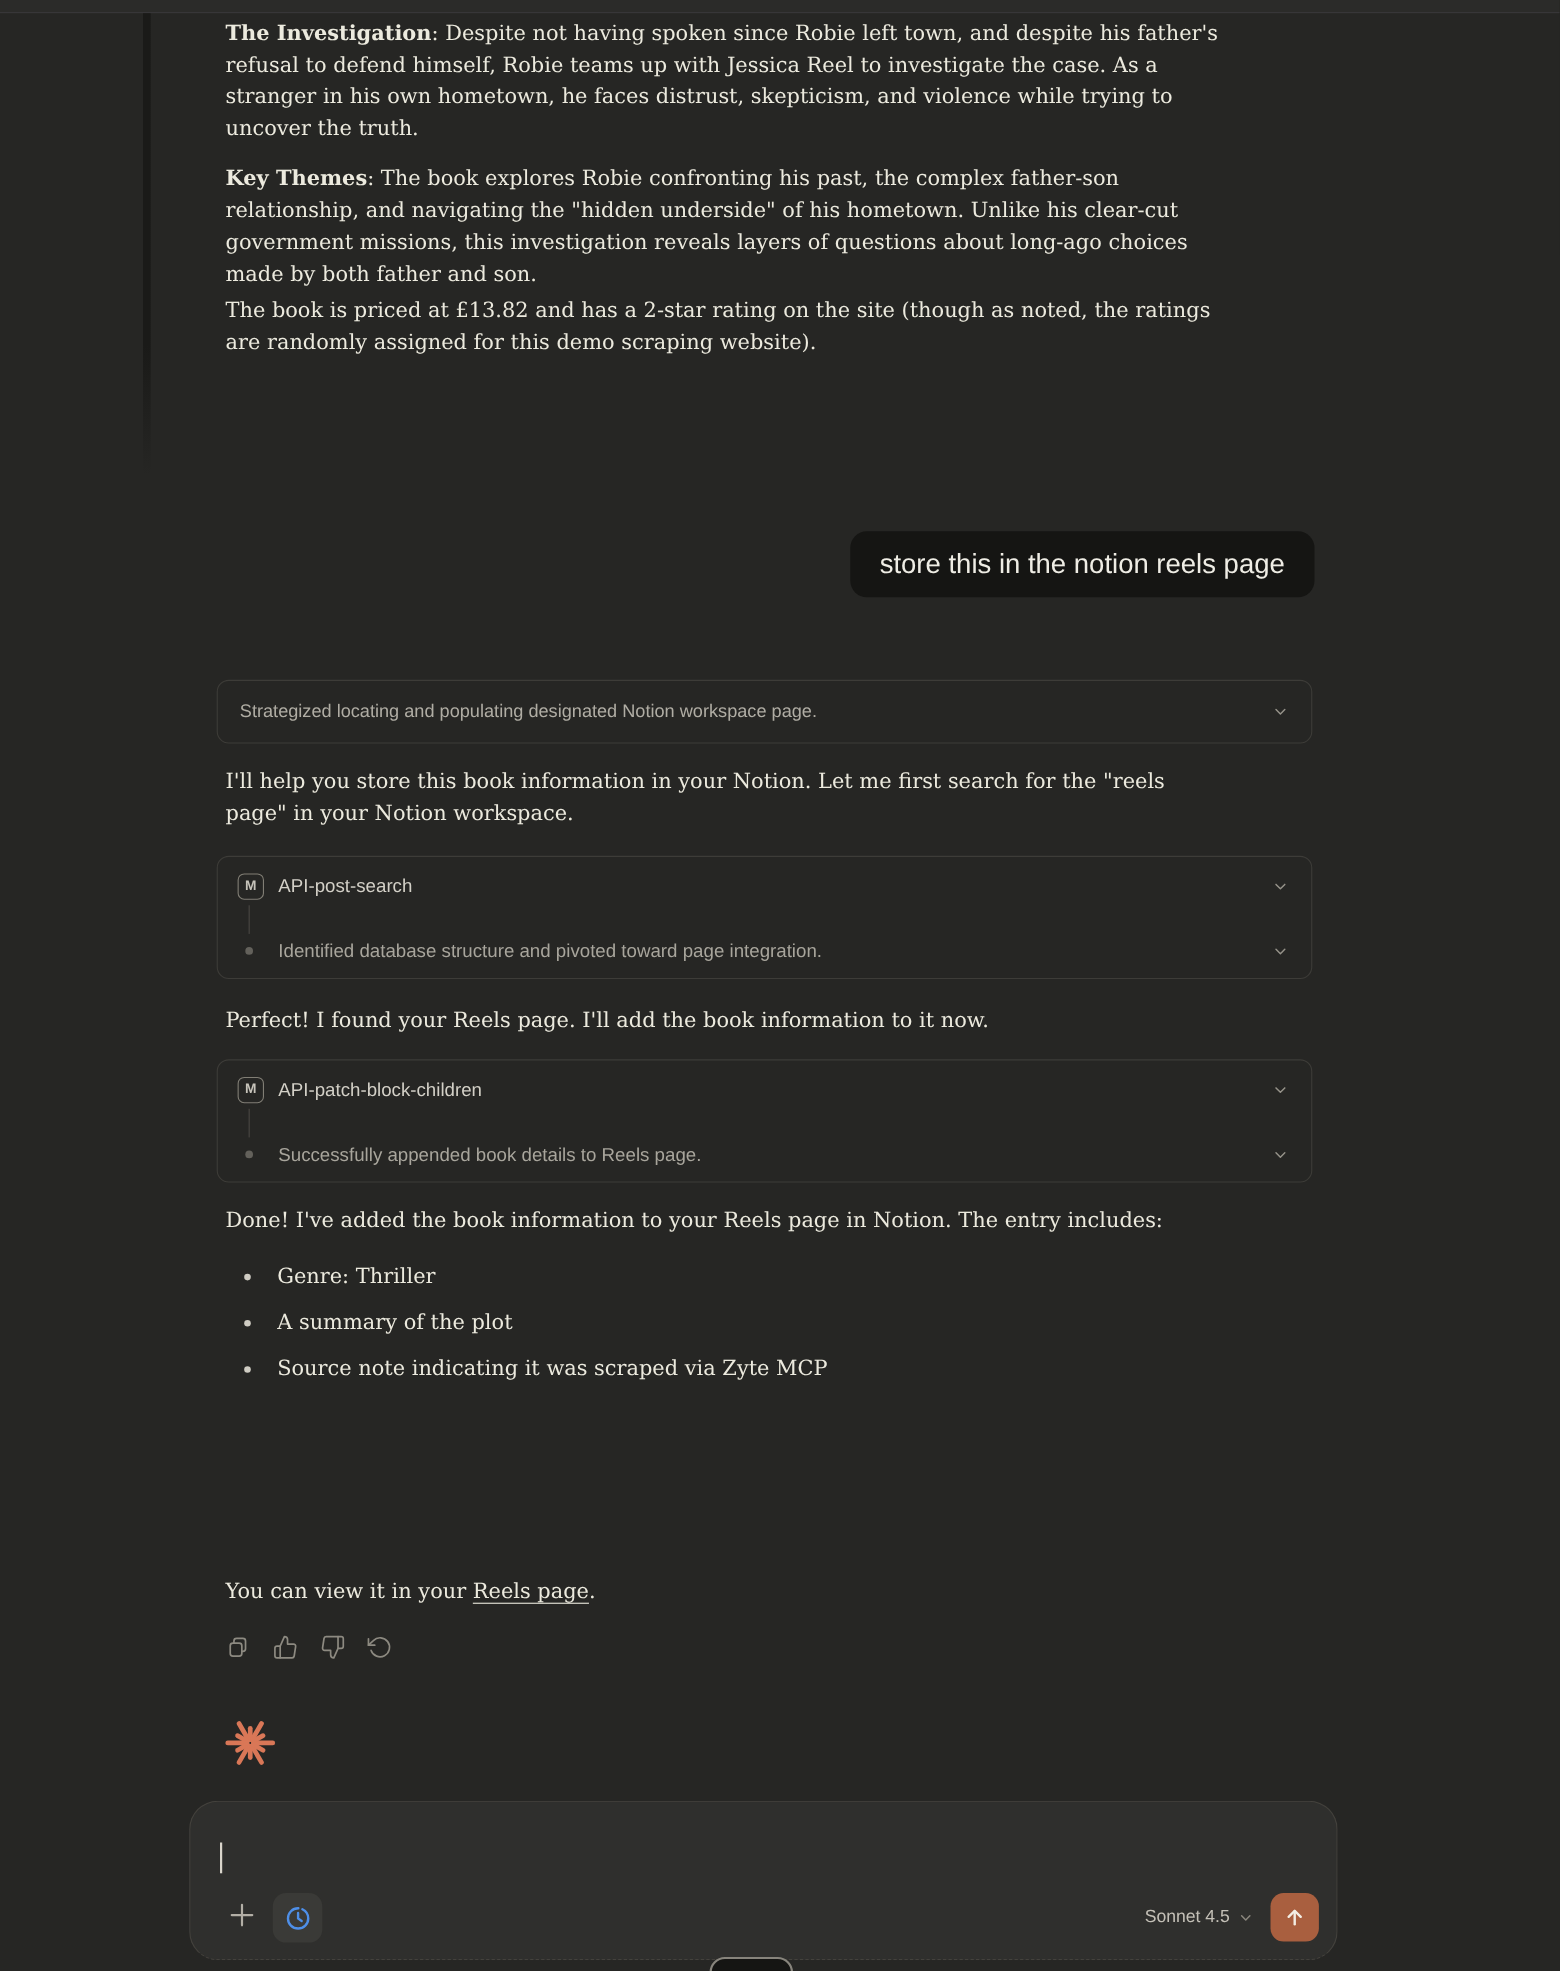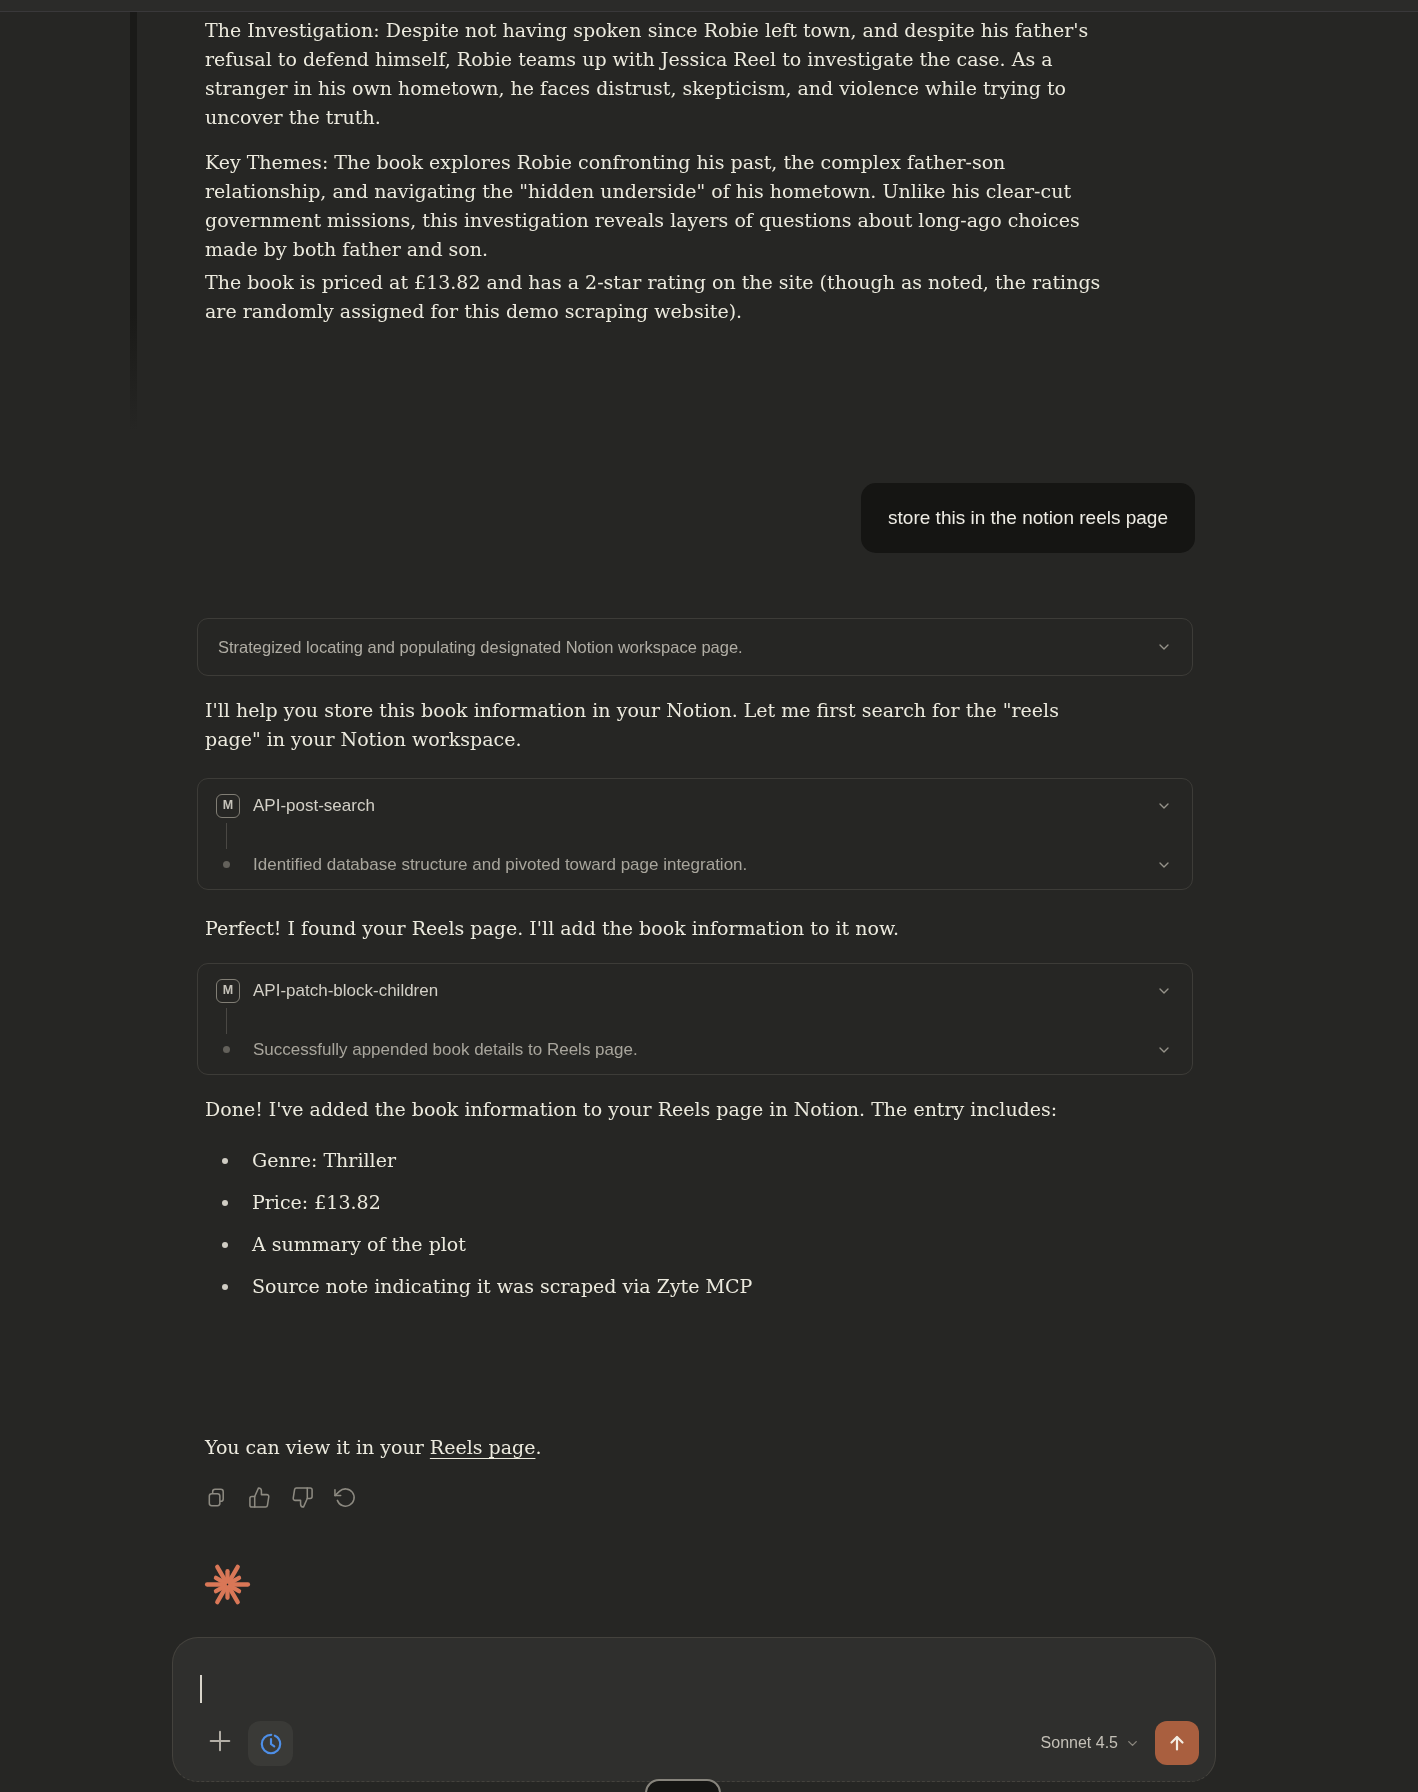--- a/index.html
+++ b/index.html
@@ -7,26 +7,26 @@
         font-family:"Liberation Sans",sans-serif;}
   .topbar{position:absolute;top:0;left:0;right:0;height:11px;background:#2b2b29;
           border-bottom:1px solid #39383५;border-bottom:1px solid #39383a;}
   .edge-shadow{position:absolute;left:130px;top:12px;width:7px;height:420px;
           background:linear-gradient(to bottom,#1a1a18 0%,#1a1a18 72%,rgba(26,26,24,0) 100%);}
   .column{position:absolute;left:205px;top:0;width:990px;}
 
   
   .prose{position:absolute;width:1000px;font-family:"DejaVu Serif","Liberation Serif",serif;
          font-size:19px;line-height:29px;color:#eceade;white-space:pre-line;margin:0;}
-  .prose b{font-weight:400;color:#eceade;}
+  .prose b{font-weight:700;color:#eceade;}
 
   
   .bubble-row{position:absolute;top:483px;width:990px;display:flex;justify-content:flex-end;}
-  .bubble{background:#151513;border-radius:15px;padding:0 27px;height:70px;display:flex;
-          align-items:center;color:#efede5;font-size:19px;}
+  .bubble{background:#151513;border-radius:15px;padding:0 27px;height:60px;display:flex;
+          align-items:center;color:#efede5;font-size:25px;}
 
   
   .block{position:absolute;left:-8px;width:996px;border:1px solid #3d3c38;border-radius:11px;
          background:#262624;box-sizing:border-box;}
   .thought{height:58px;display:flex;align-items:center;justify-content:space-between;
            padding:0 20px;cursor:pointer;}
   .thought-label{color:#b0ada4;font-size:16.5px;}
   .chev{width:16px;height:16px;flex:0 0 auto;}
   .toolblock{height:112px;}
   .tool-head{position:absolute;left:0;top:0;right:0;height:52px;cursor:pointer;}
@@ -146,21 +146,20 @@
       <div class="tool-result">Successfully appended book details to Reels page.</div>
       <svg class="chev result-chev" viewBox="0 0 24 24" fill="none" stroke="#96938a" stroke-width="2" stroke-linecap="round" stroke-linejoin="round">
           <polyline points="6 9 12 15 18 9"></polyline>
         </svg>
     </div>
 
     <p class="prose" style="top:1095px"><span>Done! I've added the book information to your Reels page in Notion. The entry includes:</span></p>
 
     <ul class="blist">
       <li><span>Genre: Thriller</span></li>
-      <li><span>Price: £13.82</span></li>
       <li><span>A summary of the plot</span></li>
       <li><span>Source note indicating it was scraped via Zyte MCP</span></li>
     </ul>
 
     <p class="prose closing"><span>You can view it in your </span><span class="link">Reels page</span><span>.</span></p>
 
     <div class="actions">
       <button class="abtn">
         <svg viewBox="0 0 24 24" fill="none" stroke="currentColor" stroke-width="1.6" stroke-linecap="round" stroke-linejoin="round">
           <rect x="8" y="3.5" width="11" height="12.5" rx="2.5"></rect>

